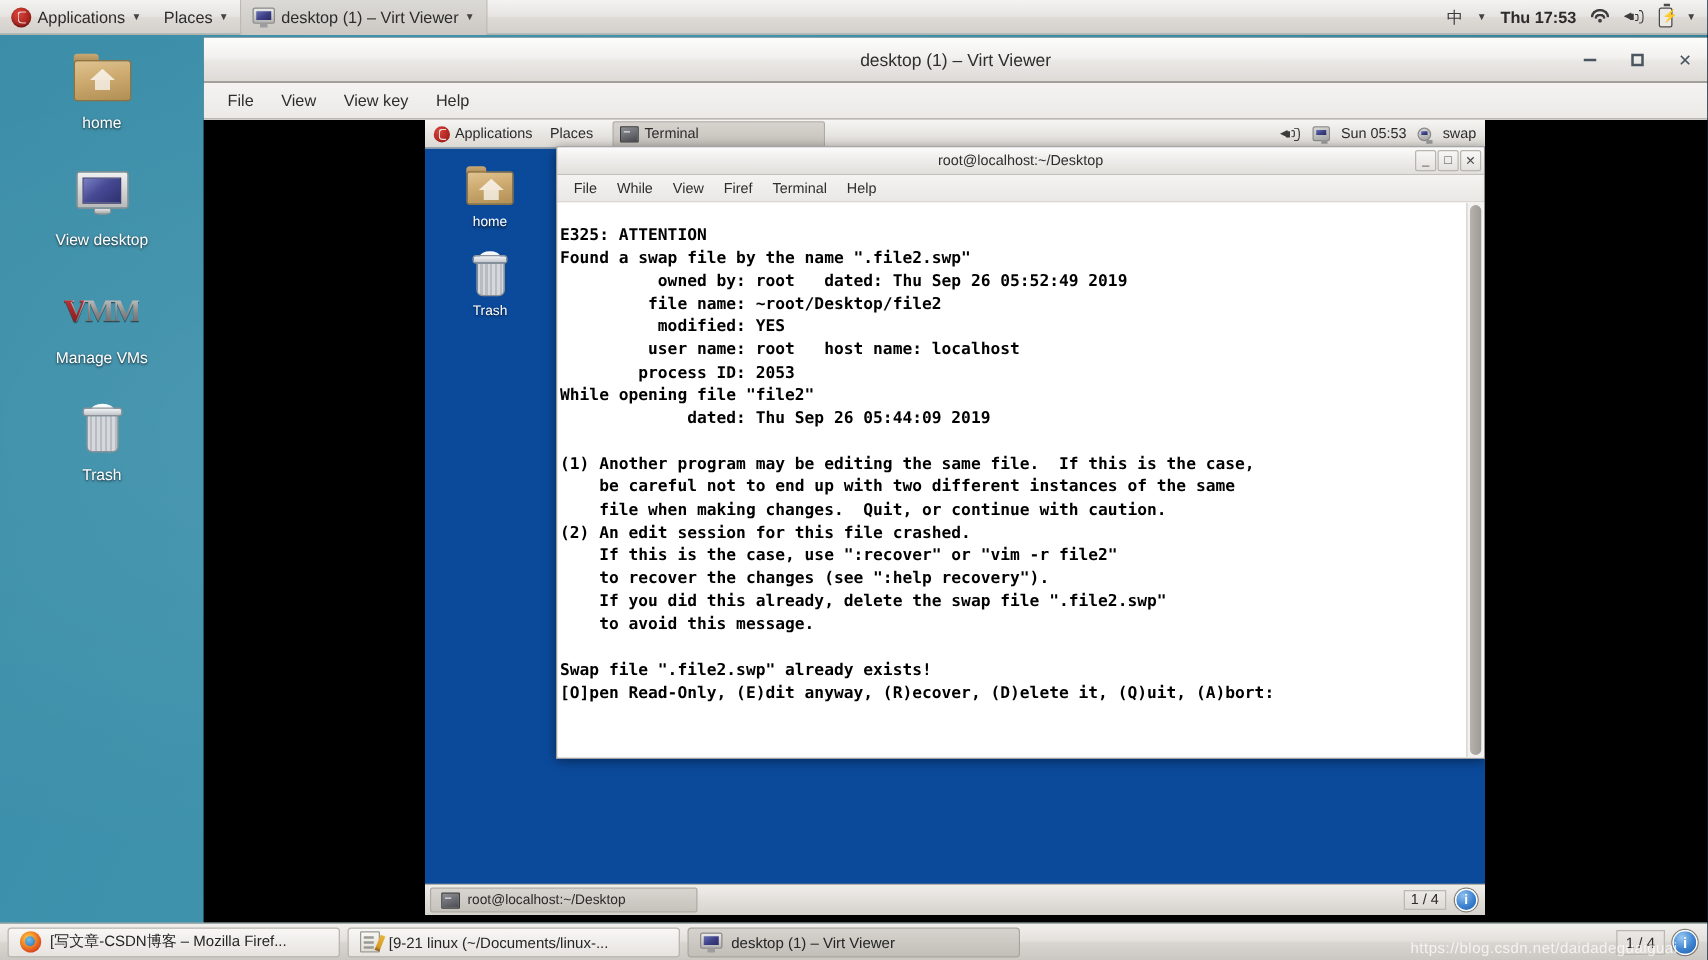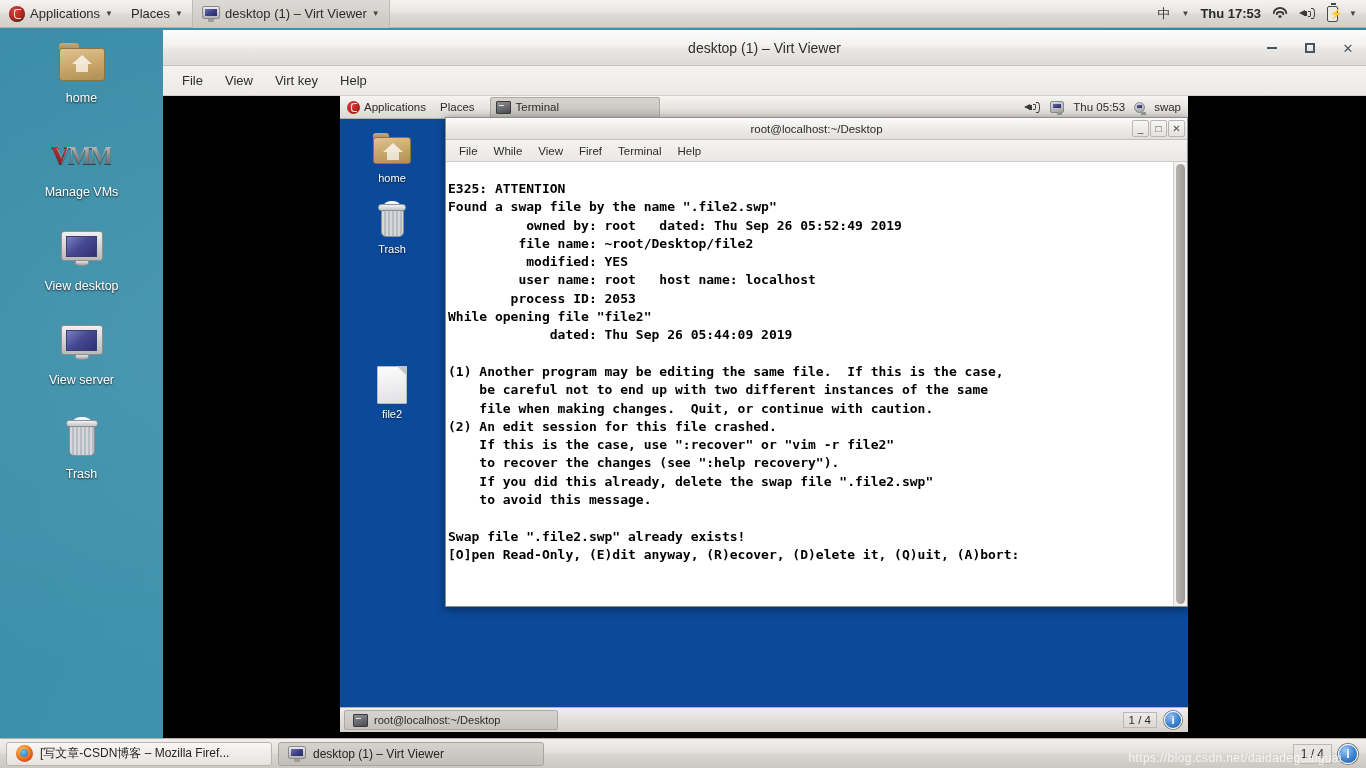--- a/index.html
+++ b/index.html
@@ -376,48 +376,37 @@
             <div class="tab"></div>
             <div class="body"></div>
             <div class="house"></div>
           </div>
       </div>
       <div class="lbl">home</div>
     </div>
 
     <div class="desk-icon">
       <div class="glyph">
-        <div class="ic-vmm">VMM</div>
-      </div>
-      <div class="lbl">Manage VMs</div>
-    </div>
-
-    <div class="desk-icon">
-      <div class="glyph">
         <div class="ic-monitor">
             <div class="screen">
               <div class="inner"></div>
             </div>
             <div class="stand"></div>
           </div>
       </div>
       <div class="lbl">View desktop</div>
     </div>
 
     <div class="desk-icon">
       <div class="glyph">
-        <div class="ic-monitor">
-            <div class="screen">
-              <div class="inner"></div>
-            </div>
-            <div class="stand"></div>
-          </div>
+        <div class="ic-vmm">VMM</div>
       </div>
-      <div class="lbl">View server</div>
-    </div>
+      <div class="lbl">Manage VMs</div>
+    </div>
+
 
     <div class="desk-icon">
       <div class="glyph">
         <div class="ic-trash">
             <div class="crumple"></div>
             <div class="lid"></div>
             <div class="can"></div>
           </div>
       </div>
       <div class="lbl">Trash</div>
@@ -436,21 +425,21 @@
         <div class="vv-btn">
             <div class="vv-max"></div>
           </div>
         <div class="vv-btn">✕</div>
       </div>
     </div>
 
     <div class="vv-menubar">
       <span>File</span>
       <span>View</span>
-      <span>Virt key</span>
+      <span>View key</span>
       <span>Help</span>
     </div>
 
     <div class="vv-content">
 
       <div class="guest">
 
         <div class="guest-panel">
           <div class="gp-item">
             <span class="fedora-mini"></span>
@@ -464,21 +453,21 @@
             <span>Terminal</span>
           </div>
           <div class="gp-right">
             <span class="speaker">
               <span class="body"></span>
                 <span class="box"></span>
                 <span class="w1"></span>
                 <span class="w2"></span>
             </span>
             <span class="mini-monitor" style="width:14px;height:12px;"></span>
-            <span>Thu 05:53</span>
+            <span>Sun 05:53</span>
             <span class="mini-monitor" style="width:11px;height:11px;border-radius:50%;"></span>
             <span>swap</span>
           </div>
         </div>
 
         <div class="guest-icons">
           <div class="g-icon">
             <div class="glyph">
               <div class="ic-folderhome" style="width:38px;height:32px;">
                 <div class="tab" style="width:16px;height:6px;"></div>
@@ -493,29 +482,20 @@
             <div class="glyph">
               <div class="ic-trash" style="width:30px;height:36px;">
                 <div class="crumple" style="left:7px;width:16px;height:8px;"></div>
                 <div class="lid" style="width:28px;"></div>
                 <div class="can" style="width:23px;height:27px;"></div>
               </div>
             </div>
             <div class="lbl">Trash</div>
           </div>
 
-          <div class="g-icon" style="margin-top:110px;">
-            <div class="glyph">
-              <div class="g-file">
-                  <div class="pg"></div>
-                  <div class="fold"></div>
-                </div>
-            </div>
-            <div class="lbl">file2</div>
-          </div>
         </div>
 
         <div class="term-win">
           <div class="term-title">
             <span>root@localhost:~/Desktop</span>
             <div class="tw-btns">
               <div class="tw-btn">_</div>
               <div class="tw-btn">□</div>
               <div class="tw-btn">✕</div>
             </div>
@@ -613,20 +593,24 @@
   </div>
 
   <div class="host-taskbar">
 
     <div class="ht-item">
       <span class="firefox"></span>
       <span class="ht-label">[写文章-CSDN博客 – Mozilla Firef...</span>
     </div>
 
 
+    <div class="ht-item">
+      <span class="pencil-ico"></span>
+      <span class="ht-label">[9-21 linux (~/Documents/linux-...</span>
+    </div>
 
     <div class="ht-item active">
       <span class="vv-ico">
           <span class="s"></span>
           <span class="b"></span>
         </span>
       <span class="ht-label">desktop (1) – Virt Viewer</span>
     </div>
 
     <div class="ht-right">

